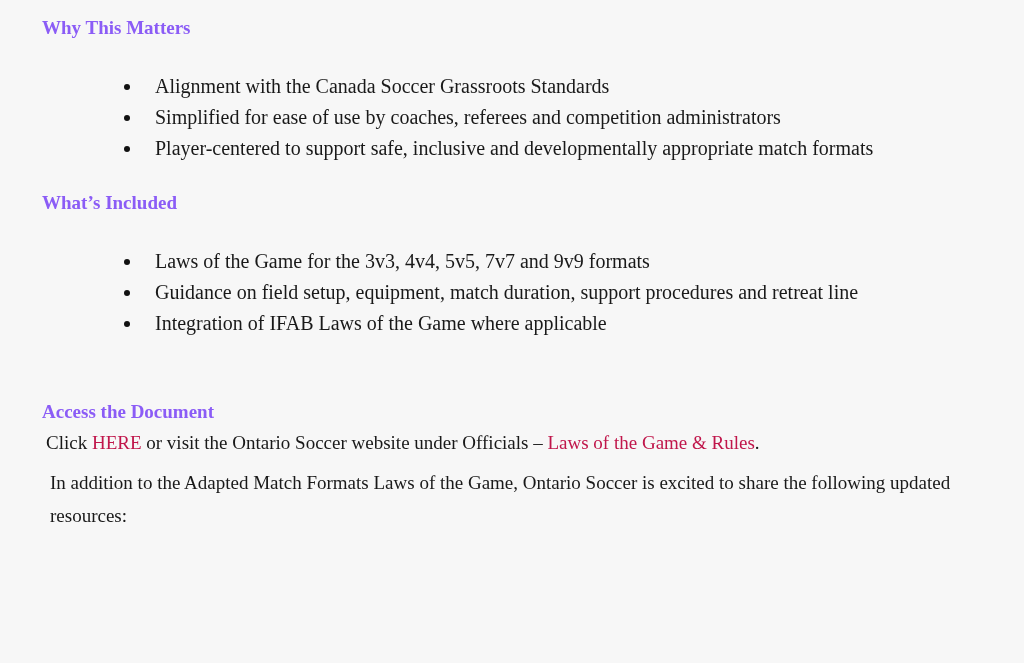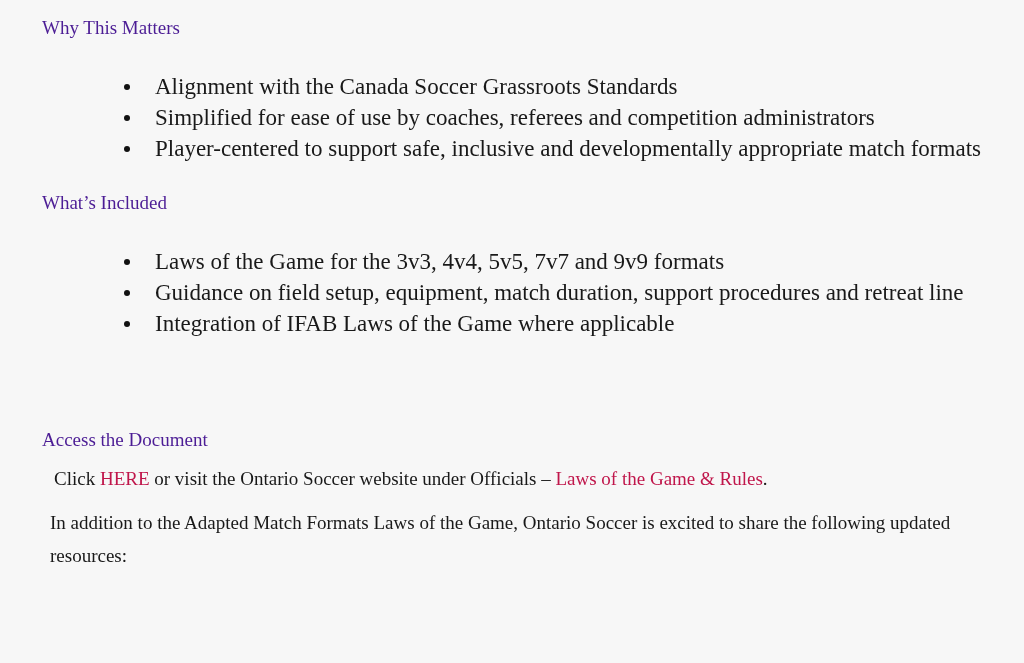--- a/index.html
+++ b/index.html
@@ -20,48 +20,48 @@
     height: 663px;
     padding: 17px 40px 0 42px;
   }
   .content {
     max-width: 940px;
   }
   h2.section-heading {
     margin: 0;
     font-size: 19px;
     line-height: 22px;
-    font-weight: 400;
-    color: #4c1d95;
+    font-weight: 700;
+    color: #8b5cf6;
   }
   h2.gap-after-list-1 { margin-top: 28px; }
-  h2.gap-after-list-2 { margin-top: 90px; }
+  h2.gap-after-list-2 { margin-top: 62px; }
   h2.gap-after-para   { margin-top: 37px; }
   ul.bullet-list {
     margin: 32px 0 0 0;
     padding: 0 0 0 113px;
     list-style: none;
   }
   ul.bullet-list li {
     position: relative;
-    font-size: 23px;
+    font-size: 20px;
     line-height: 31px;
   }
   ul.bullet-list li::before {
     content: "";
     position: absolute;
     left: -31px;
     top: 13px;
     width: 6px;
     height: 6px;
     border-radius: 50%;
     background: #111;
   }
   p.body-line {
-    margin: 12px;
+    margin: 4px;
     font-size: 19px;
     line-height: 31px;
   }
   p.body-para {
     margin: 8px;
     font-size: 19px;
     line-height: 33px;
   }
   a.red-link {
     color: #c0164b;

